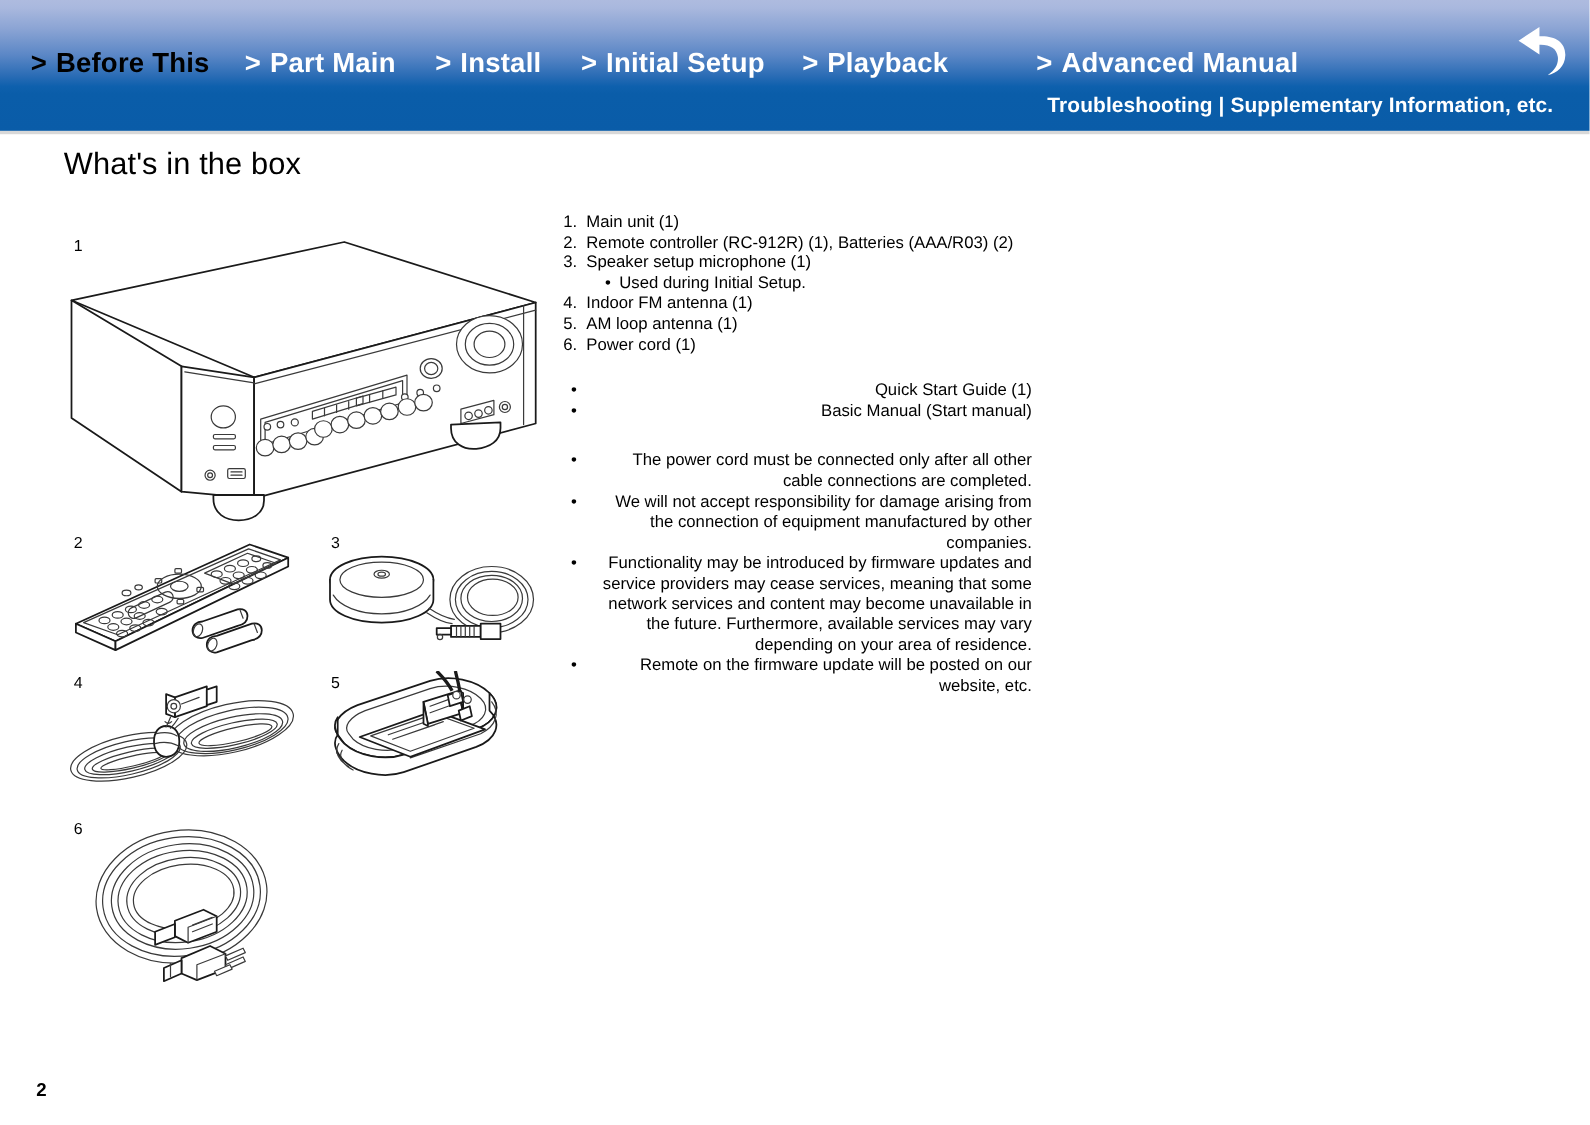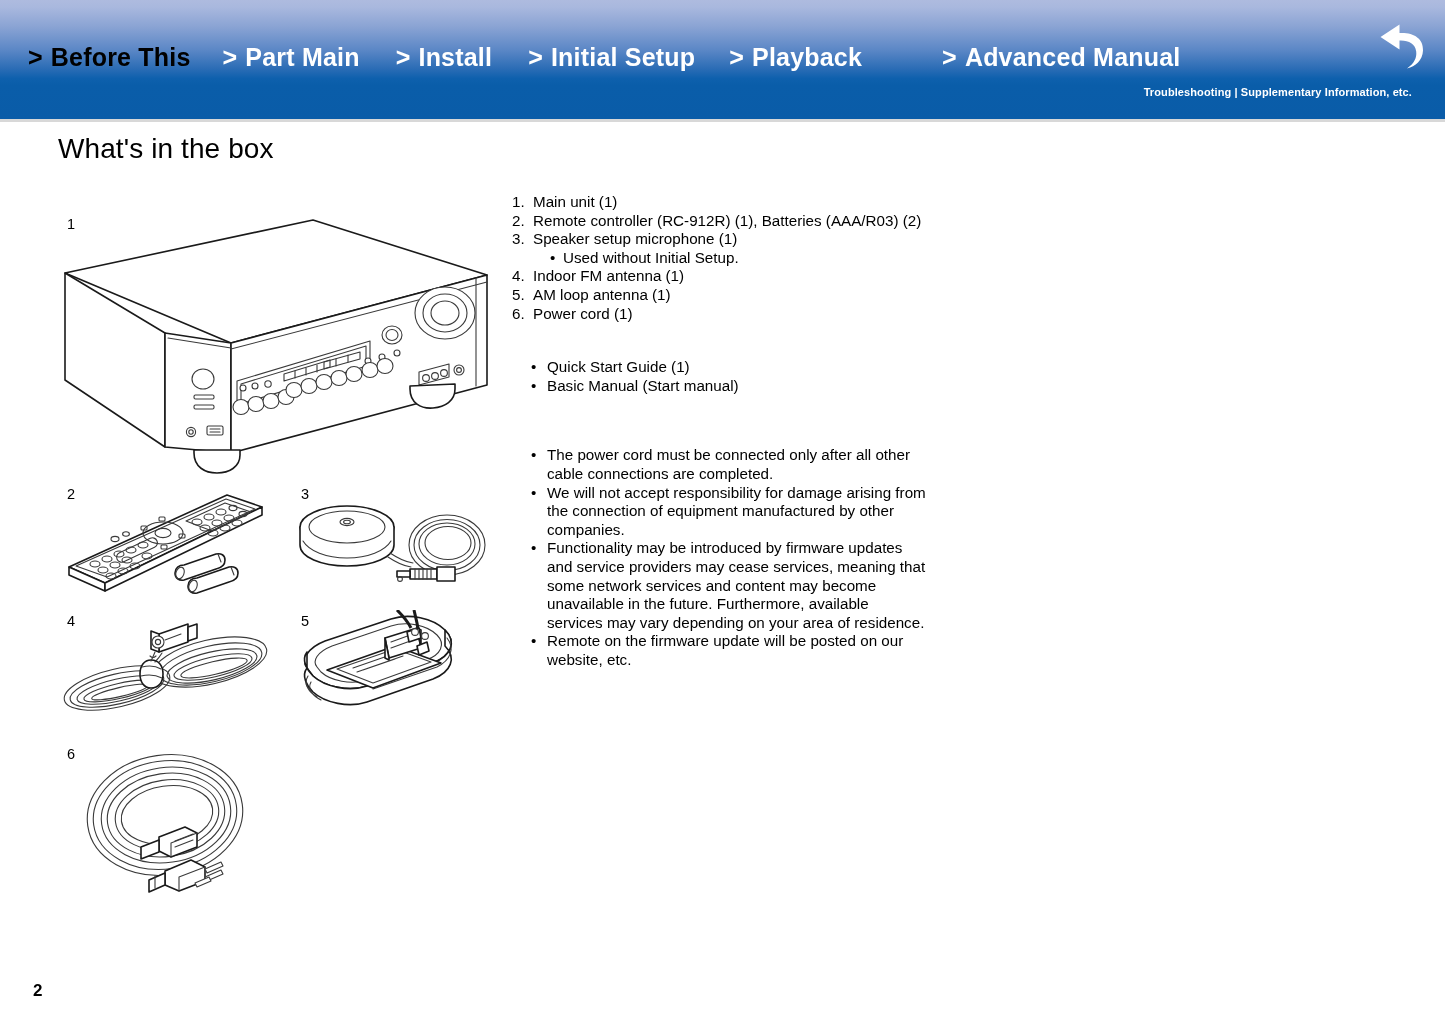--- a/index.html
+++ b/index.html
@@ -70,21 +70,21 @@
   .nav-item[data-idx="0"] { margin-left: 28px; }
   .nav-item[data-idx="1"] { margin-left: 32px; }
   .nav-item[data-idx="2"] { margin-left: 36px; }
   .nav-item[data-idx="3"] { margin-left: 36px; }
   .nav-item[data-idx="4"] { margin-left: 34px; }
   .nav-item[data-idx="5"] { margin-left: 80px; }
 
   .subnav {
     position: absolute;
     right: 33px; top: 86px;
-    font-size: 11px;
+    font-size: 19px;
     font-weight: bold;
     color: #ffffff;
     letter-spacing: 0.1px;
   }
 
   .back-btn {
     position: absolute;
     right: 14px; top: 18px;
     width: 62px; height: 56px;
     cursor: pointer;
@@ -142,21 +142,21 @@
     padding-left: 13px;
   }
   .sub-bullets > li::before {
     content: "•";
     position: absolute;
     left: 0; top: 0;
   }
 
   .bul-list {
     list-style: none;
-    margin: 16px; padding: 0;
+    margin: 4px; padding: 0; text-align: right;
   }
   .bul-list > li {
     position: relative;
     padding-left: 19px;
     margin: 0;
   }
   .bul-list > li::before {
     content: "•";
     position: absolute;
     left: 3px; top: 0;
@@ -489,21 +489,21 @@
       <span>Main unit (1)</span>
     </li>
     <li>
       <span class="marker">2.</span>
       <span>Remote controller (RC-912R) (1), Batteries (AAA/R03) (2)</span>
     </li>
     <li>
       <span class="marker">3.</span>
       <span>Speaker setup microphone (1)</span>
       <ul class="sub-bullets">
-        <li>Used without Initial Setup.</li>
+        <li>Used during Initial Setup.</li>
       </ul>
     </li>
     <li>
       <span class="marker">4.</span>
       <span>Indoor FM antenna (1)</span>
     </li>
     <li>
       <span class="marker">5.</span>
       <span>AM loop antenna (1)</span>
     </li>

